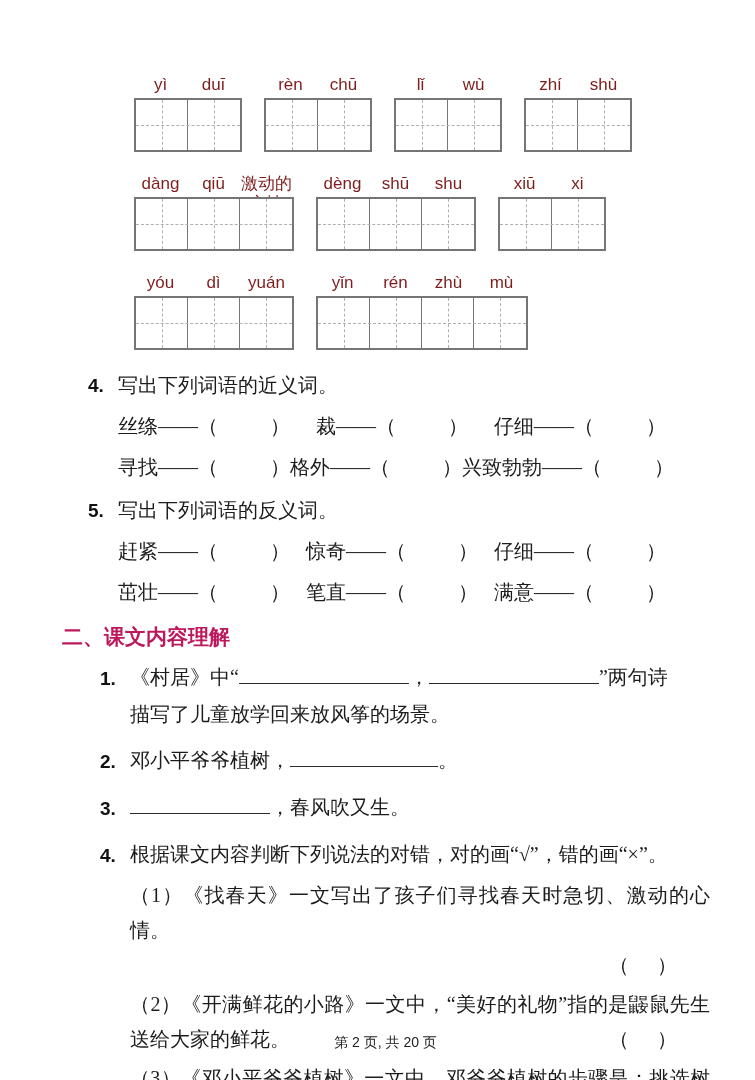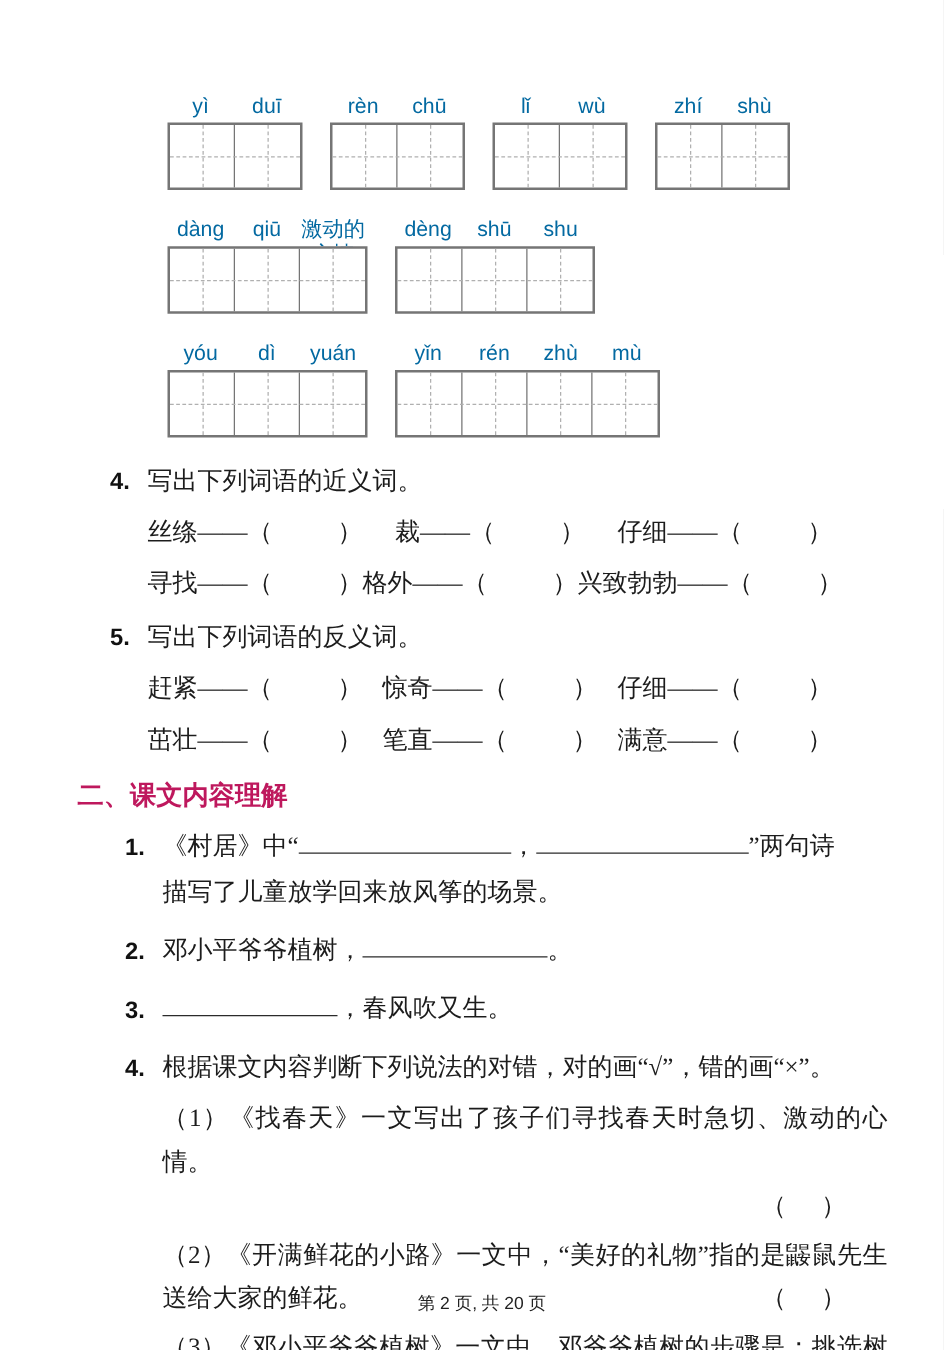--- a/index.html
+++ b/index.html
@@ -11,21 +11,21 @@
   }
 
   
   .pinyin-section { padding-top:75px; padding-left:134px; }
   .grid-row { display:flex; gap:22px; margin-bottom:22px; align-items:flex-end; }
   .grid-group { display:block; }
   .pinyin-row { display:flex; height:23px; }
   .pinyin {
     width:53px; text-align:center;
     font-family:"Liberation Sans","DejaVu Sans",sans-serif;
-    font-size:17px; color:#0369a1; line-height:20px;
+    font-size:17px; color:#7f1d1d; line-height:20px;
   }
   .box-row { display:flex; border:2px solid #757575; position:relative; background:#fff; }
   .box-row::after {
     content:""; position:absolute; left:0; right:0; top:50%;
     border-top:1px dashed #b0b0b0;
   }
   .cell { width:52px; height:50px; border-right:1px solid #757575; position:relative; }
   .cell:last-child { border-right:none; }
   .cell::before {
     content:""; position:absolute; left:50%; top:0; bottom:0;
@@ -147,20 +147,30 @@
             <span class="pinyin">dèng</span>
             <span class="pinyin">shū</span>
             <span class="pinyin">shu</span>
           </div>
           <div class="box-row">
             <div class="cell"></div>
             <div class="cell"></div>
             <div class="cell"></div>
           </div>
         </div>
+        <div class="grid-group">
+          <div class="pinyin-row">
+            <span class="pinyin">xiū</span>
+            <span class="pinyin">xi</span>
+          </div>
+          <div class="box-row">
+            <div class="cell"></div>
+            <div class="cell"></div>
+          </div>
+        </div>
       </div>
       <div class="grid-row">
         <div class="grid-group">
           <div class="pinyin-row">
             <span class="pinyin">yóu</span>
             <span class="pinyin">dì</span>
             <span class="pinyin">yuán</span>
           </div>
           <div class="box-row">
             <div class="cell"></div>

